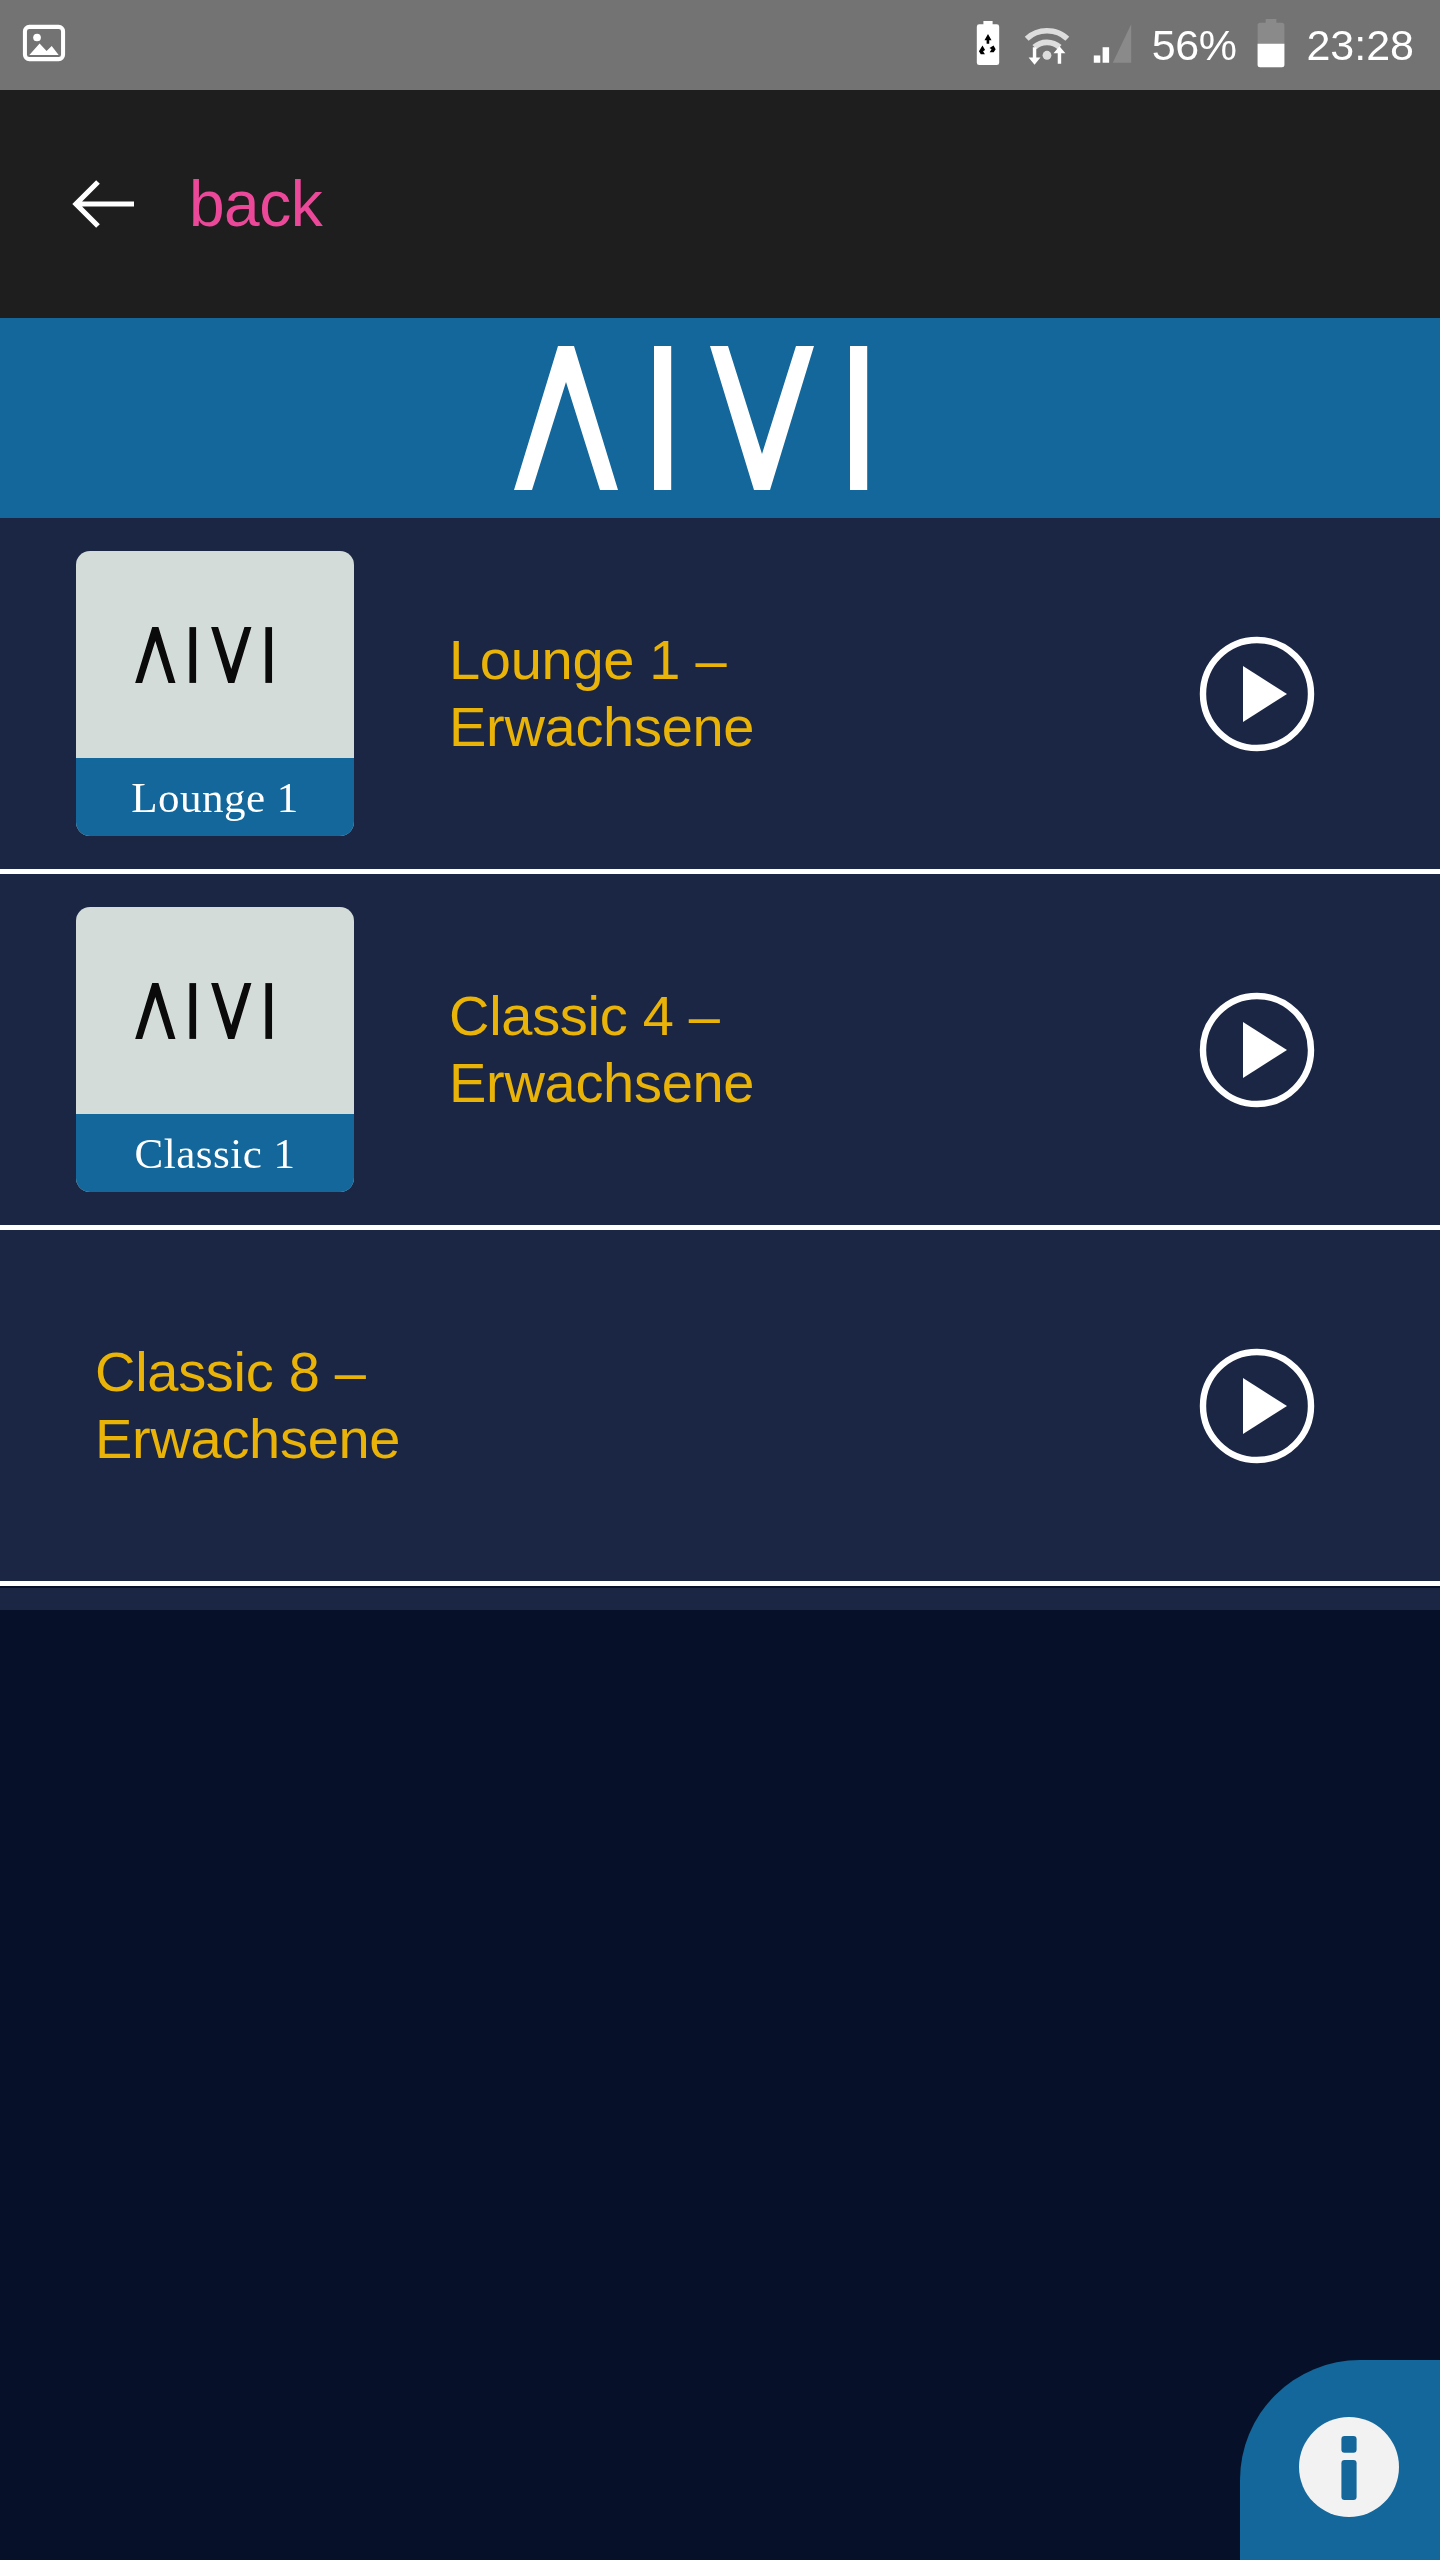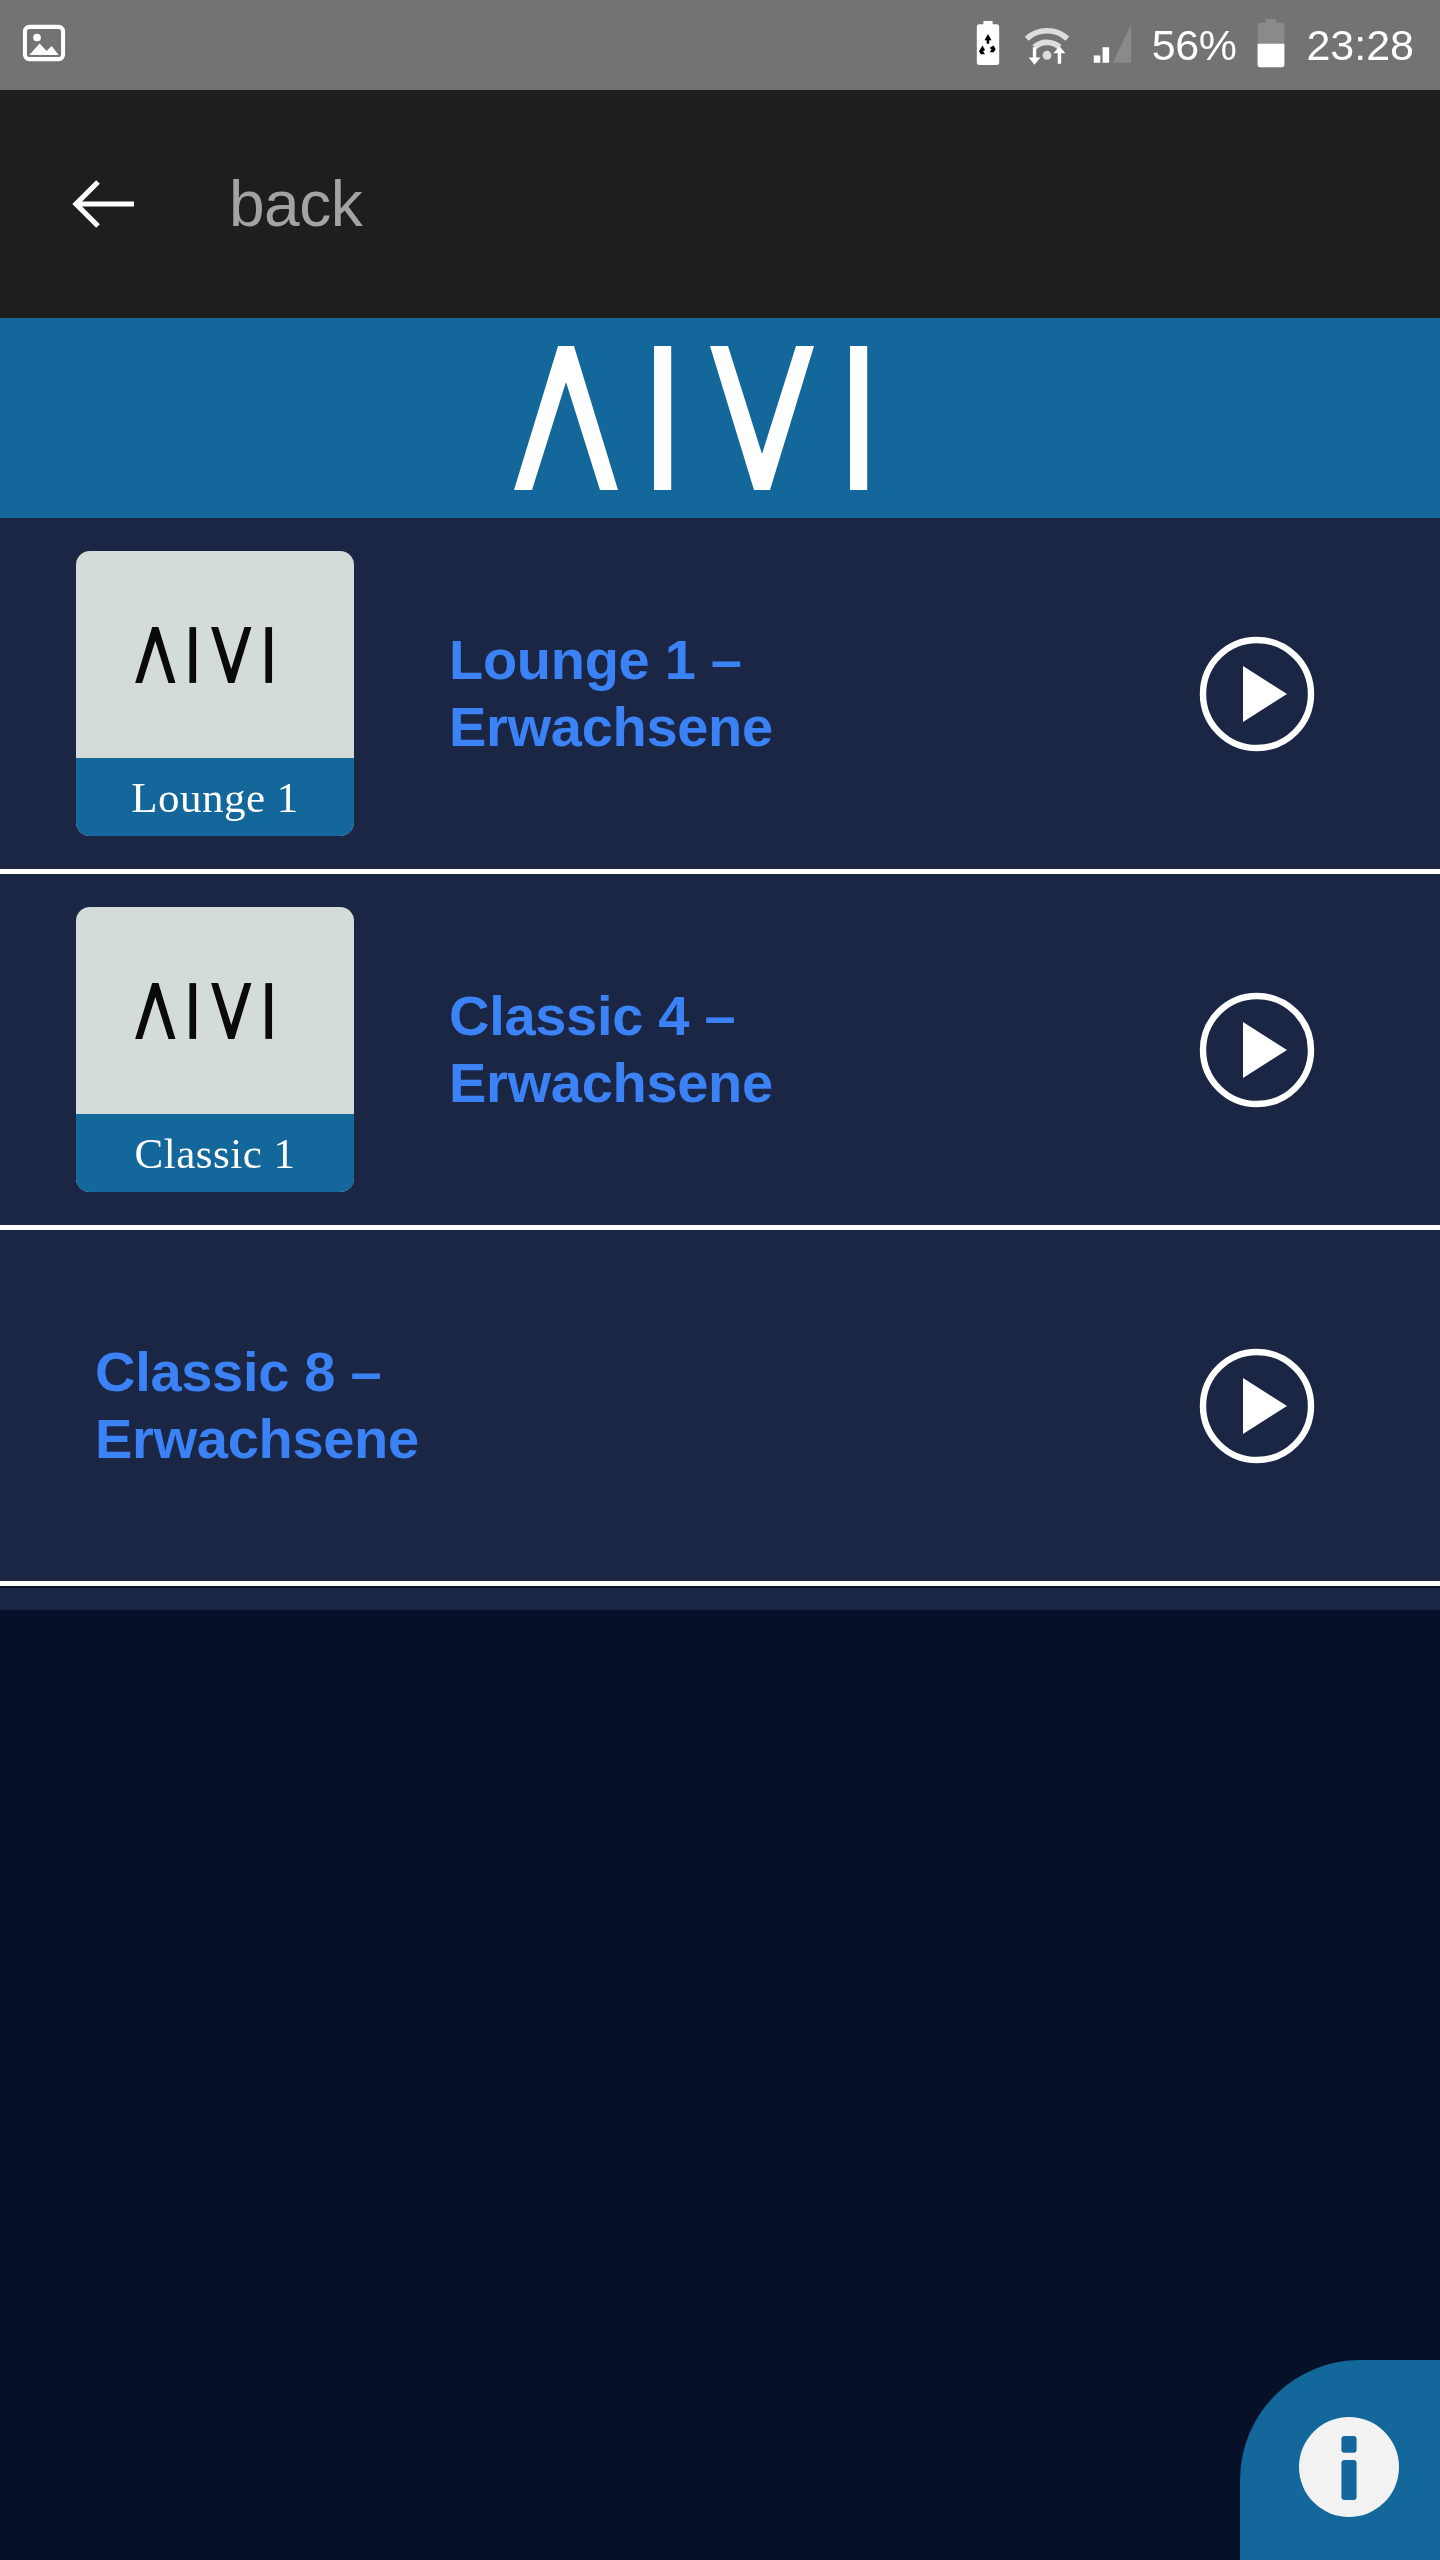--- a/index.html
+++ b/index.html
@@ -21,21 +21,21 @@
   .sb-right{ margin-left:auto; display:flex; align-items:center; gap:17px; }
   .sb-text{ color:#fff; font-size:43px; letter-spacing:-0.5px; font-weight:400; line-height:1; }
   .sb-clock{ color:#fff; font-size:43px; letter-spacing:0px; line-height:1; }
 
   
   .appbar{
     position:absolute; top:90px; left:0; width:1440px; height:228px;
     background:#1e1e1e; display:flex; align-items:center;
   }
   .back-arrow{ margin-left:68px; width:72px; height:72px; display:flex; align-items:center; justify-content:center; cursor:pointer; }
-  .appbar-title{ color:#a3a3a3; font-size:64px; margin-left:89px; font-weight:400; letter-spacing:-0.5px; }
+  .appbar-title{ color:#ec4899; font-size:64px; margin-left:49px; font-weight:400; letter-spacing:-0.5px; }
 
   
   .banner{
     position:absolute; top:318px; left:0; width:1440px; height:200px;
     background:#13679b; display:flex; align-items:center; justify-content:center;
     overflow:hidden;
   }
   .banner svg{ display:block; }
 
   
@@ -55,22 +55,22 @@
   .thumb-top{ flex:1; display:flex; align-items:center; justify-content:center; }
   .thumb-foot{
     height:78px; background:#13679b; display:flex;
     align-items:center; justify-content:center;
   }
   .thumb-foot span{
     color:#fff; font-family:"Liberation Serif", serif;
     font-size:43px; line-height:1; letter-spacing:0.5px;
   }
   .row-title{
-    margin-left:95px; color:#3b82f6; font-size:56px; line-height:1.18;
-    font-weight:700; letter-spacing:-0.3px; width:570px;
+    margin-left:95px; color:#eab308; font-size:56px; line-height:1.18;
+    font-weight:400; letter-spacing:-0.3px; width:570px;
     white-space:pre-line;
   }
   .play-btn{
     position:absolute; right:123px; top:50%; transform:translateY(-50%);
     width:120px; height:120px; cursor:pointer;
   }
 
   
   .row-peek{
     position:absolute; top:1588px; left:0; width:1440px; height:22px;

